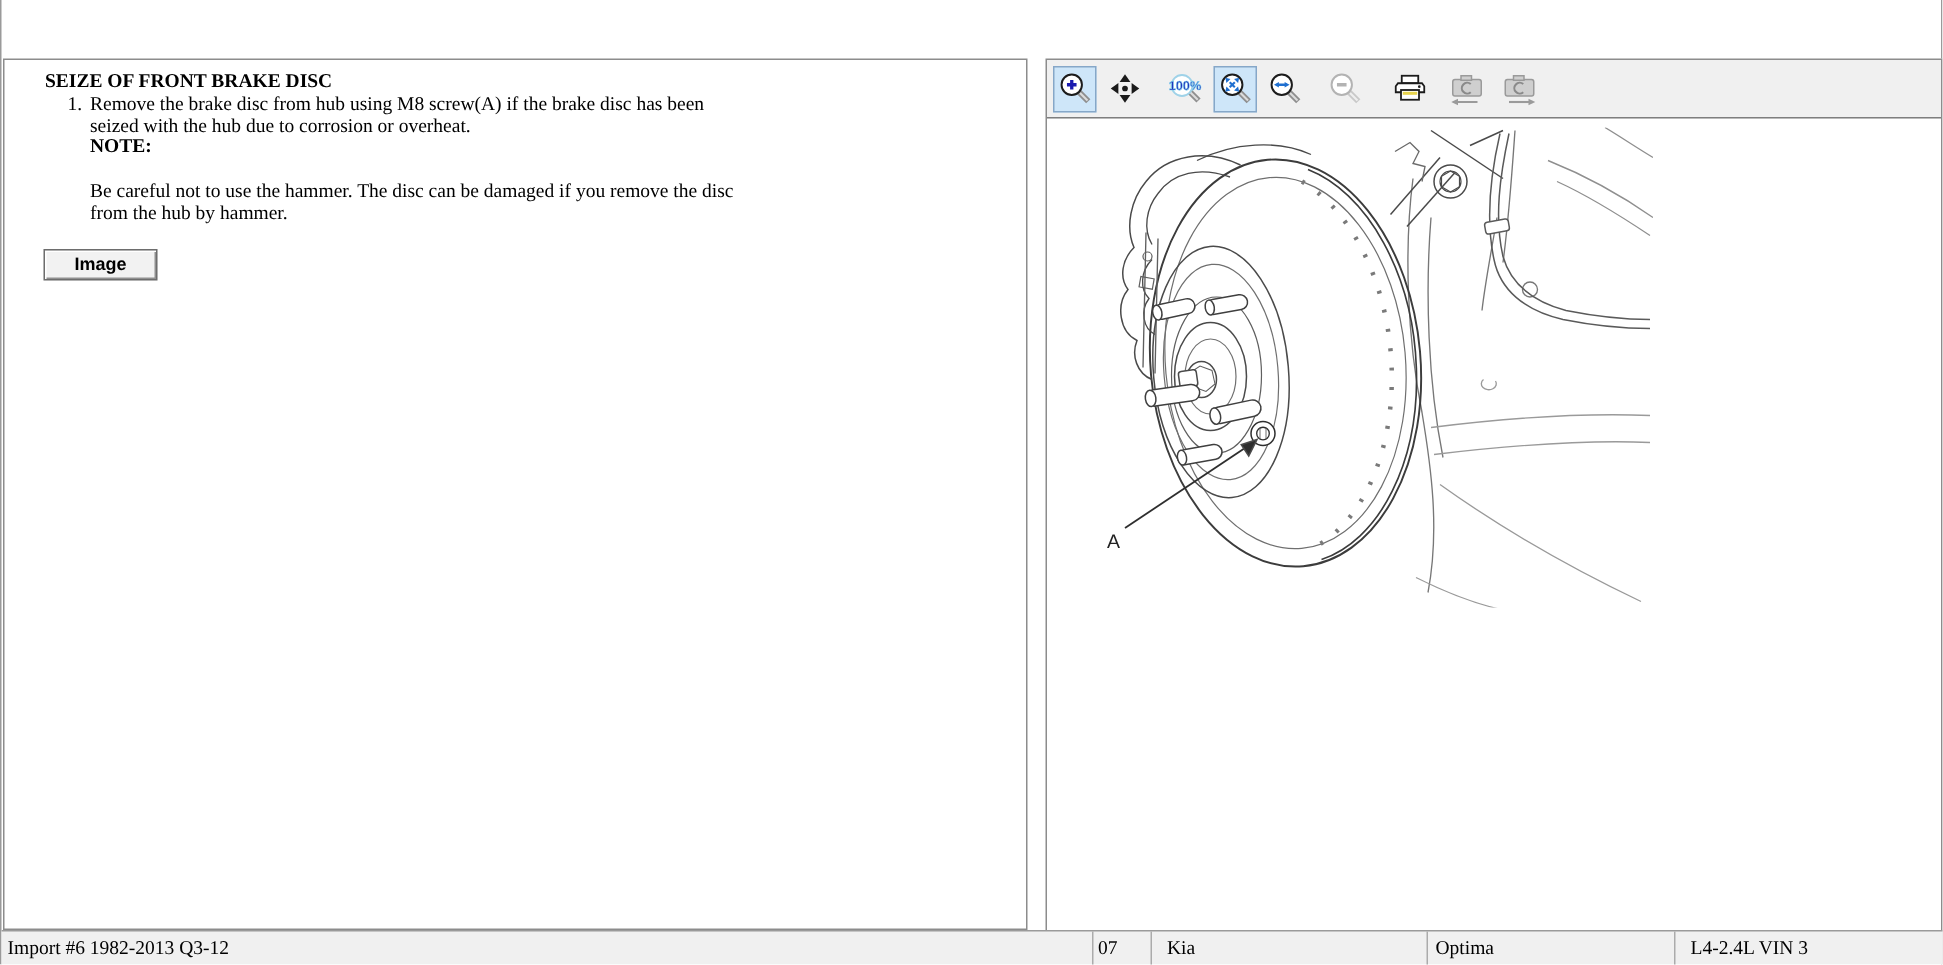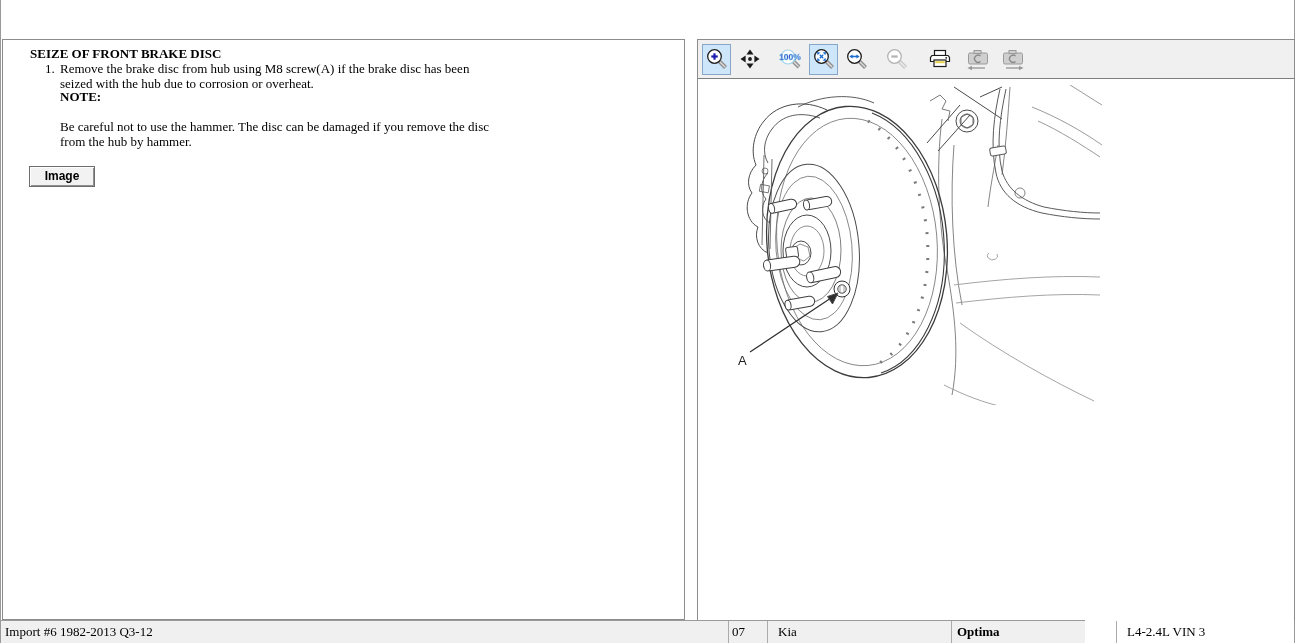--- a/index.html
+++ b/index.html
@@ -14,21 +14,21 @@
   .header .subtitle { position:absolute; left:7px; top:23px; font-size:12px; }
 
   
   .left-panel { position:absolute; left:1px; top:39px; width:683px; height:581px;
                 border:1px solid #8c8c8c; background:#fff; font-size:13px; line-height:15px;padding-left:25px; }
   .section-heading { position:absolute; left:27px; top:6px; font-weight:bold; }
   .step-number { position:absolute; left:42px; top:21px; }
   .step-text { position:absolute; left:57px; top:21px; width:420px; }
   .note-label { position:absolute; left:57px; top:49px; font-weight:bold; }
   .note-text { position:absolute; left:57px; top:79px; width:442px; }
-  .image-button { position:absolute; left:26px; top:126px; width:66px; height:21px;
+  .image-button { position:absolute; left:26px; top:126px; width:76px; height:21px;
                   background:#f2f2f2; border:1px solid #6d6d6d;
                   box-shadow:inset 1px 1px 0 #ffffff, inset -1px -1px 0 #909090;
                   font-family:"Liberation Sans", sans-serif; font-size:12px; font-weight:bold;
                   text-align:center; line-height:19px; cursor:pointer; }
 
   
   .splitter { position:absolute; left:685px; top:39px; width:10px; height:581px; background:#fff; cursor:ew-resize; }
 
   
   .right-panel { position:absolute; left:696px; top:39px; width:598px; height:581px;
@@ -39,25 +39,25 @@
           border:1px solid transparent; background:transparent; cursor:pointer; flex:0 0 auto; }
   .tbtn.selected { background:#cee6f9; border:1px solid #86a7c8; }
   .tbtn.disabled { cursor:default; }
   .m4{margin-right:4px;} .m6{margin-right:6px;} .m9{margin-right:9px;}
   .m11{margin-right:11px;} .m12{margin-right:12px;} .m14{margin-right:14px;}
 
   .figure-area { position:absolute; left:0; top:40px; width:596px; height:540px; background:#fff; }
   .figure-svg { position:absolute; left:4px; top:5px; }
 
   
-  .status-bar { position:absolute; left:0; top:620px; width:1084px; height:23px;
+  .status-bar { position:absolute; left:0; top:620px; width:1295px; height:23px;
                 background:#f0f0f0; border-top:1px solid #9a9a9a; font-size:13px; }
   .status-cell { position:absolute; top:3px; white-space:nowrap; }
   .status-divider { position:absolute; top:0; width:1px; height:23px; background:#ababab; }
-  .sc1{left:4px;} .sc2{left:731px;} .sc3{left:777px;text-align:right;} .sc4{left:956px;font-weight:bold;} .sc5{left:1126px;}
+  .sc1{left:4px;} .sc2{left:731px;} .sc3{left:777px;text-align:right;} .sc4{left:956px;} .sc5{left:1126px;}
   .sd1{left:727px;} .sd2{left:766px;} .sd3{left:950px;} .sd4{left:1115px;}
 </style>
 </head>
 <body>
 
 <div class="window">
 
 
   <div class="left-panel">
     <div class="section-heading">SEIZE OF FRONT BRAKE DISC</div>

